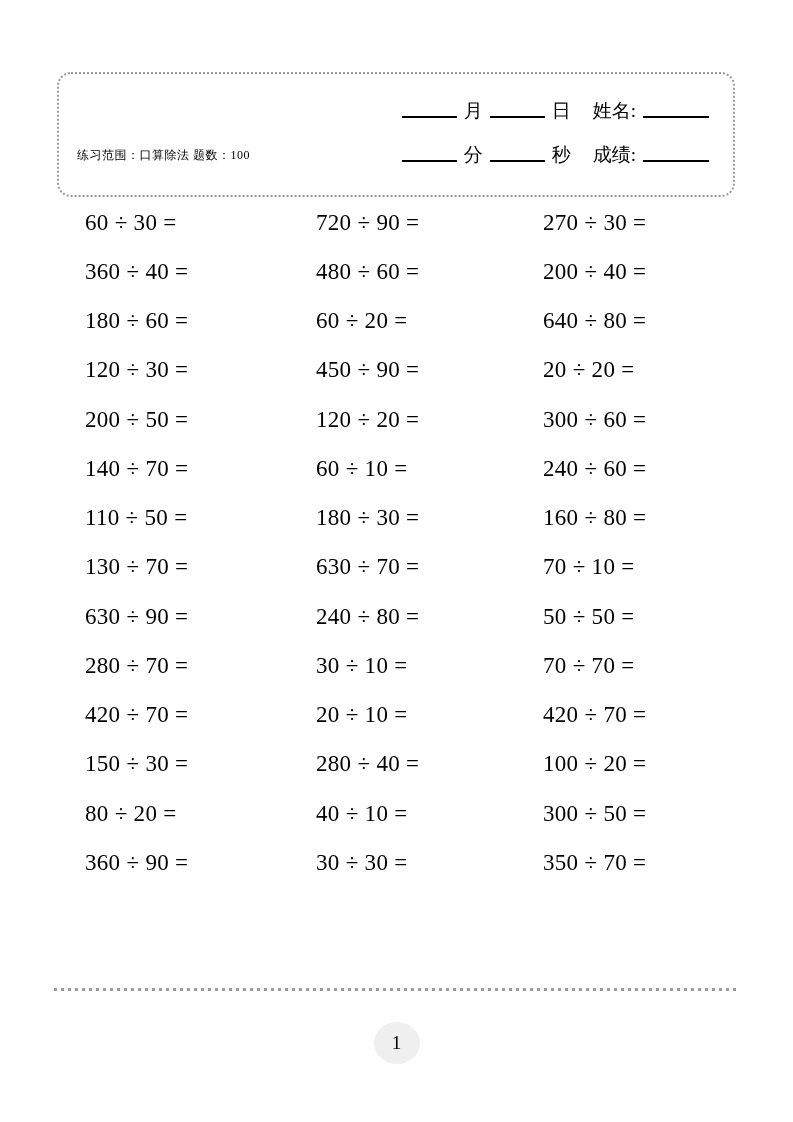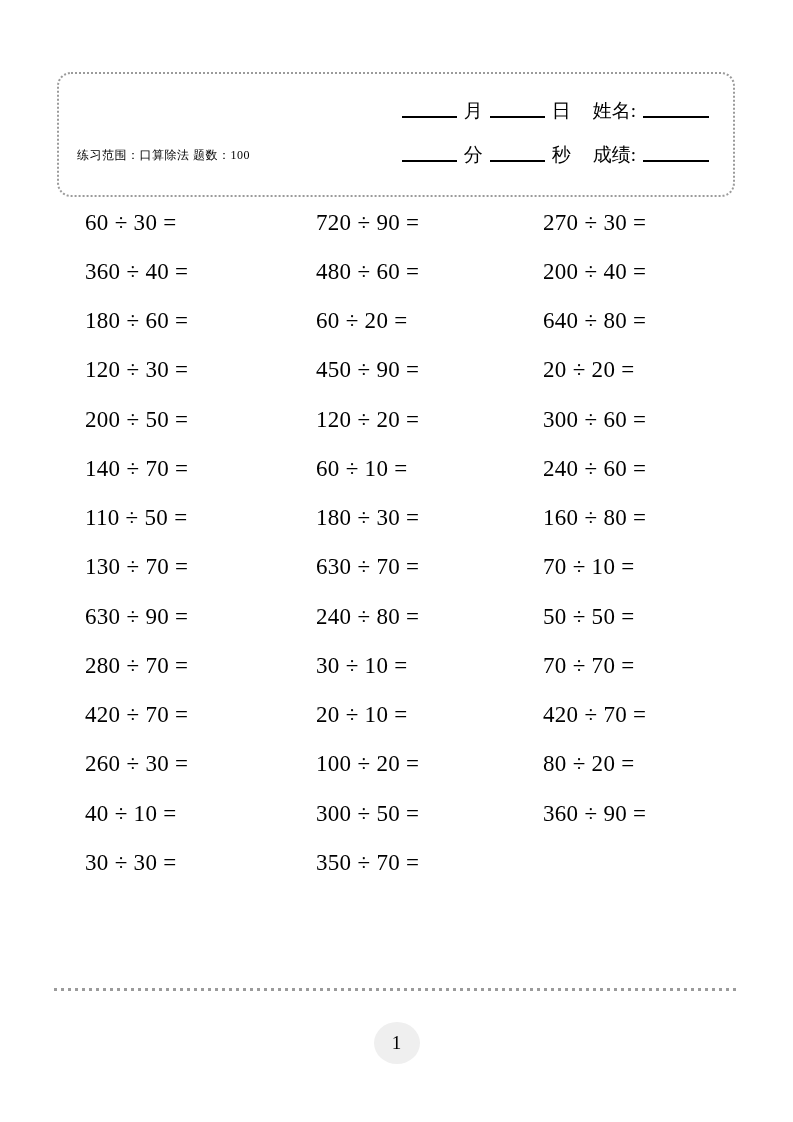--- a/index.html
+++ b/index.html
@@ -167,21 +167,22 @@
       <div class="problem">70 ÷ 10 =</div>
       <div class="problem">630 ÷ 90 =</div>
       <div class="problem">240 ÷ 80 =</div>
       <div class="problem">50 ÷ 50 =</div>
       <div class="problem">280 ÷ 70 =</div>
       <div class="problem">30 ÷ 10 =</div>
       <div class="problem">70 ÷ 70 =</div>
       <div class="problem">420 ÷ 70 =</div>
       <div class="problem">20 ÷ 10 =</div>
       <div class="problem">420 ÷ 70 =</div>
-      <div class="problem">260 ÷ 30 =</div>
+      <div class="problem">150 ÷ 30 =</div>
+      <div class="problem">280 ÷ 40 =</div>
       <div class="problem">100 ÷ 20 =</div>
       <div class="problem">80 ÷ 20 =</div>
       <div class="problem">40 ÷ 10 =</div>
       <div class="problem">300 ÷ 50 =</div>
       <div class="problem">360 ÷ 90 =</div>
       <div class="problem">30 ÷ 30 =</div>
       <div class="problem">350 ÷ 70 =</div>
     </div>
 
   <div class="separator"></div>

